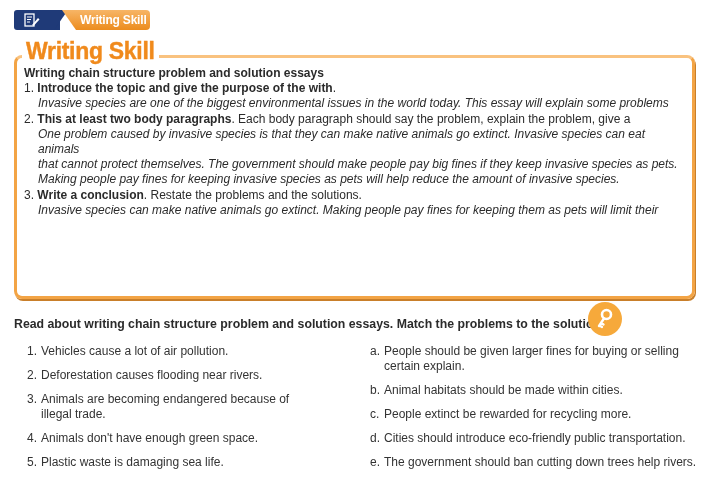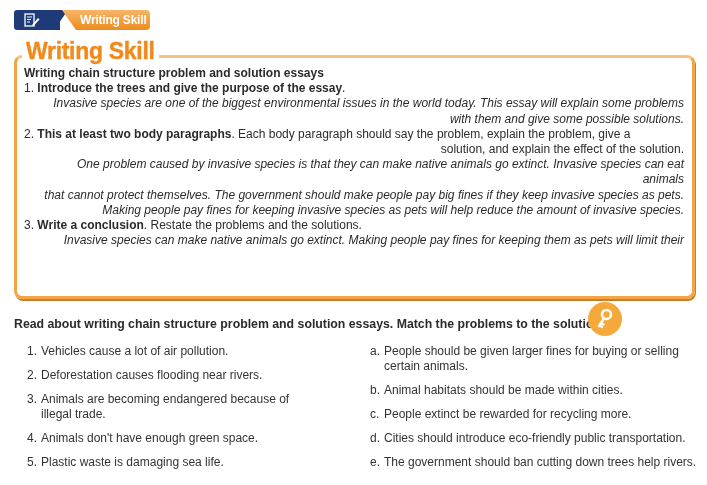--- a/index.html
+++ b/index.html
@@ -22,21 +22,21 @@
   .skill-box { position:absolute; left:14px; top:55px; width:681px; height:244px;
                border:3px solid #f3a445; border-radius:8px; box-sizing:border-box;
                box-shadow:1px 2px 0 #c97f2a; border-top-color:#f9c27f; }
   .skill-title-wrap { position:absolute; left:22px; top:38px; background:#fff; padding:0 4px; }
   .skill-title { font-size:23px; font-weight:bold; color:#f08a1c; letter-spacing:-0.3px;
                  -webkit-text-stroke:0.4px #f08a1c;
                  text-shadow:1px 1px 0 #fff,-1px -1px 0 #fff; }
   .skill-content { position:absolute; left:24px; top:66px; width:660px; font-size:12px; line-height:15.2px; }
   .skill-content .heading { font-weight:bold; }
   .skill-content .li { position:relative; padding-left:0; }
-  .skill-content .indent { padding-left:14px;text-align:right; }
+  .skill-content .indent { padding-left:14px; }
   .skill-content b { font-weight:bold; }
   .skill-content i { font-style:italic; }
 
   
   .instruction { position:absolute; left:14px; top:317px; font-size:12.3px; font-weight:bold; color:#2b2b2b; }
   .key-button { position:absolute; left:588px; top:302px; width:34px; height:34px; border-radius:50%;
                 background:#f6a93b; display:flex; align-items:center; justify-content:center; cursor:pointer; }
 
   
   .problems { position:absolute; left:27px; top:344px; width:300px; font-size:12px; color:#333; }
@@ -67,32 +67,30 @@
 <div class="skill-box"></div>
 <div class="skill-title-wrap">
   <span class="skill-title">Writing Skill</span>
 </div>
 
 <div class="skill-content">
   <div class="heading">Writing chain structure problem and solution essays</div>
 
   <div class="li">
     <span>1.</span>
-    <b>Introduce the trees and give the purpose of the essay</b><span>.</span>
+    <b>Introduce the topic and give the purpose of the with</b><span>.</span>
   </div>
   <div class="indent">
     <i>Invasive species are one of the biggest environmental issues in the world today. This essay will explain some problems</i><br>
-    <i>with them and give some possible solutions.</i>
   </div>
 
   <div class="li">
     <span>2.</span>
     <b>This at least two body paragraphs</b><span>. Each body paragraph should say the problem, explain the problem, give a</span>
   </div>
-  <div class="indent">solution, and explain the effect of the solution.</div>
   <div class="indent">
     <i>One problem caused by invasive species is that they can make native animals go extinct. Invasive species can eat animals</i><br>
     <i>that cannot protect themselves. The government should make people pay big fines if they keep invasive species as pets.</i><br>
     <i>Making people pay fines for keeping invasive species as pets will help reduce the amount of invasive species.</i>
   </div>
 
   <div class="li">
     <span>3.</span>
     <b>Write a conclusion</b><span>. Restate the problems and the solutions.</span>
   </div>
@@ -128,21 +126,21 @@
   </div>
   <div class="ex-item">
     <span class="lbl">5.</span>
     <span class="txt">Plastic waste is damaging sea life.</span>
   </div>
 </div>
 
 <div class="solutions">
   <div class="ex-item">
     <span class="lbl">a.</span>
-    <span class="txt" style="max-width:300px">People should be given larger fines for buying or selling certain animals.</span>
+    <span class="txt" style="max-width:300px">People should be given larger fines for buying or selling certain explain.</span>
   </div>
   <div class="ex-item">
     <span class="lbl">b.</span>
     <span class="txt">Animal habitats should be made within cities.</span>
   </div>
   <div class="ex-item">
     <span class="lbl">c.</span>
     <span class="txt">People extinct be rewarded for recycling more.</span>
   </div>
   <div class="ex-item">

